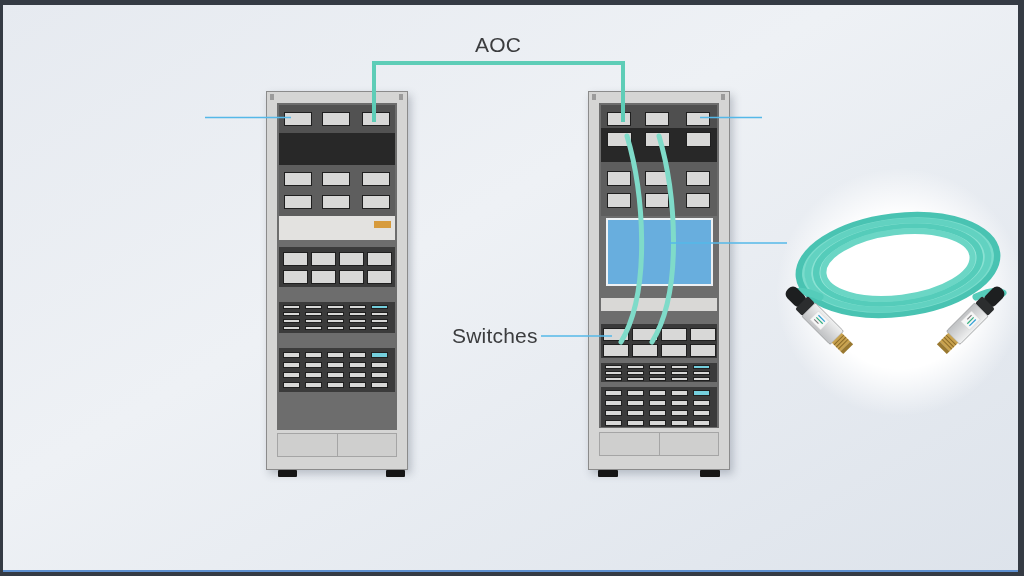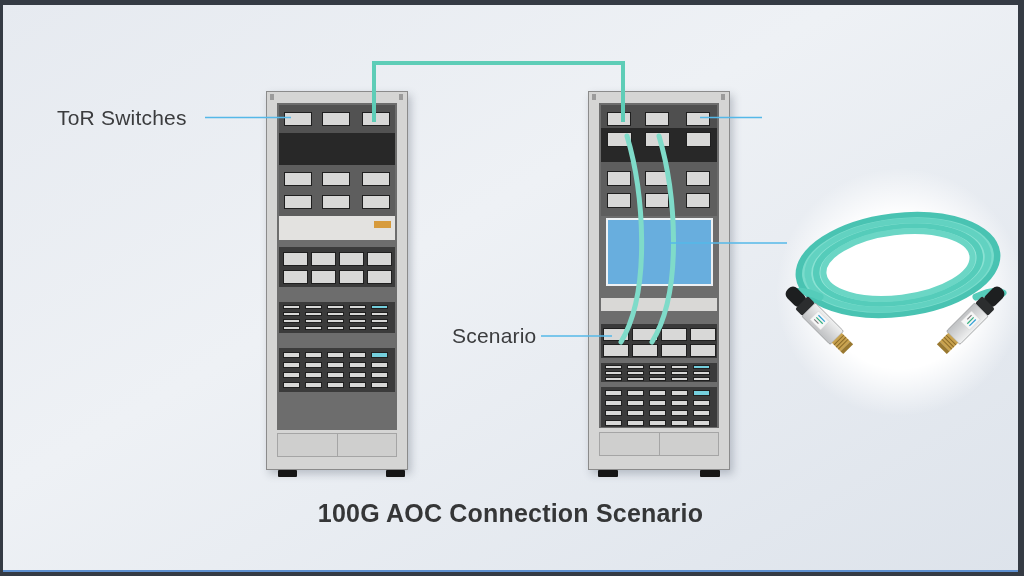--- a/index.html
+++ b/index.html
@@ -95,23 +95,22 @@
         <line x1="-8" y1="3" x2="-2" y2="3" stroke="#777" stroke-width="1"></line>
         <rect x="21" y="-7" width="12" height="14" fill="#c8a24f"></rect>
         <line x1="24" y1="-7" x2="24" y2="7" stroke="#8a6a28" stroke-width="1"></line>
         <line x1="27" y1="-7" x2="27" y2="7" stroke="#8a6a28" stroke-width="1"></line>
         <line x1="30" y1="-7" x2="30" y2="7" stroke="#8a6a28" stroke-width="1"></line>
         <rect x="33" y="-7" width="4" height="14" fill="#99782f"></rect>
       </g>
     </g>
   </svg>
 
-  <div class="label" style="left:57px;top:106px;">ToR Switches</div>
-  <div class="label" style="left:452px;top:324px;">Scenario</div>
-  <div class="title" style="left:3px;right:6px;top:499px;">100G AOC Connection Scenario</div>
+  <div class="label aoc-label" style="left:446px;top:33px;">AOC</div>
+  <div class="label" style="left:452px;top:324px;">Switches</div>
 
   <div class="bottom-accent"></div>
   <div class="edge" style="left:0;top:0;width:100%;height:5px;"></div>
   <div class="edge" style="left:0;top:0;width:3px;height:100%;"></div>
   <div class="edge" style="right:0;top:0;width:6px;height:100%;"></div>
   <div class="edge" style="left:0;bottom:0;width:100%;height:4px;"></div>
 <div class="rack-frame" style="left: 266px; top: 91px; width: 142px; height: 379px;"></div>
     <div class="notch" style="left: 270px; top: 94px; width: 4px; height: 6px;"></div>
     <div class="notch" style="left: 399px; top: 94px; width: 4px; height: 6px;"></div>
     <div class="rack-interior" style="left: 277px; top: 103px; width: 120px; height: 327px;"></div>

